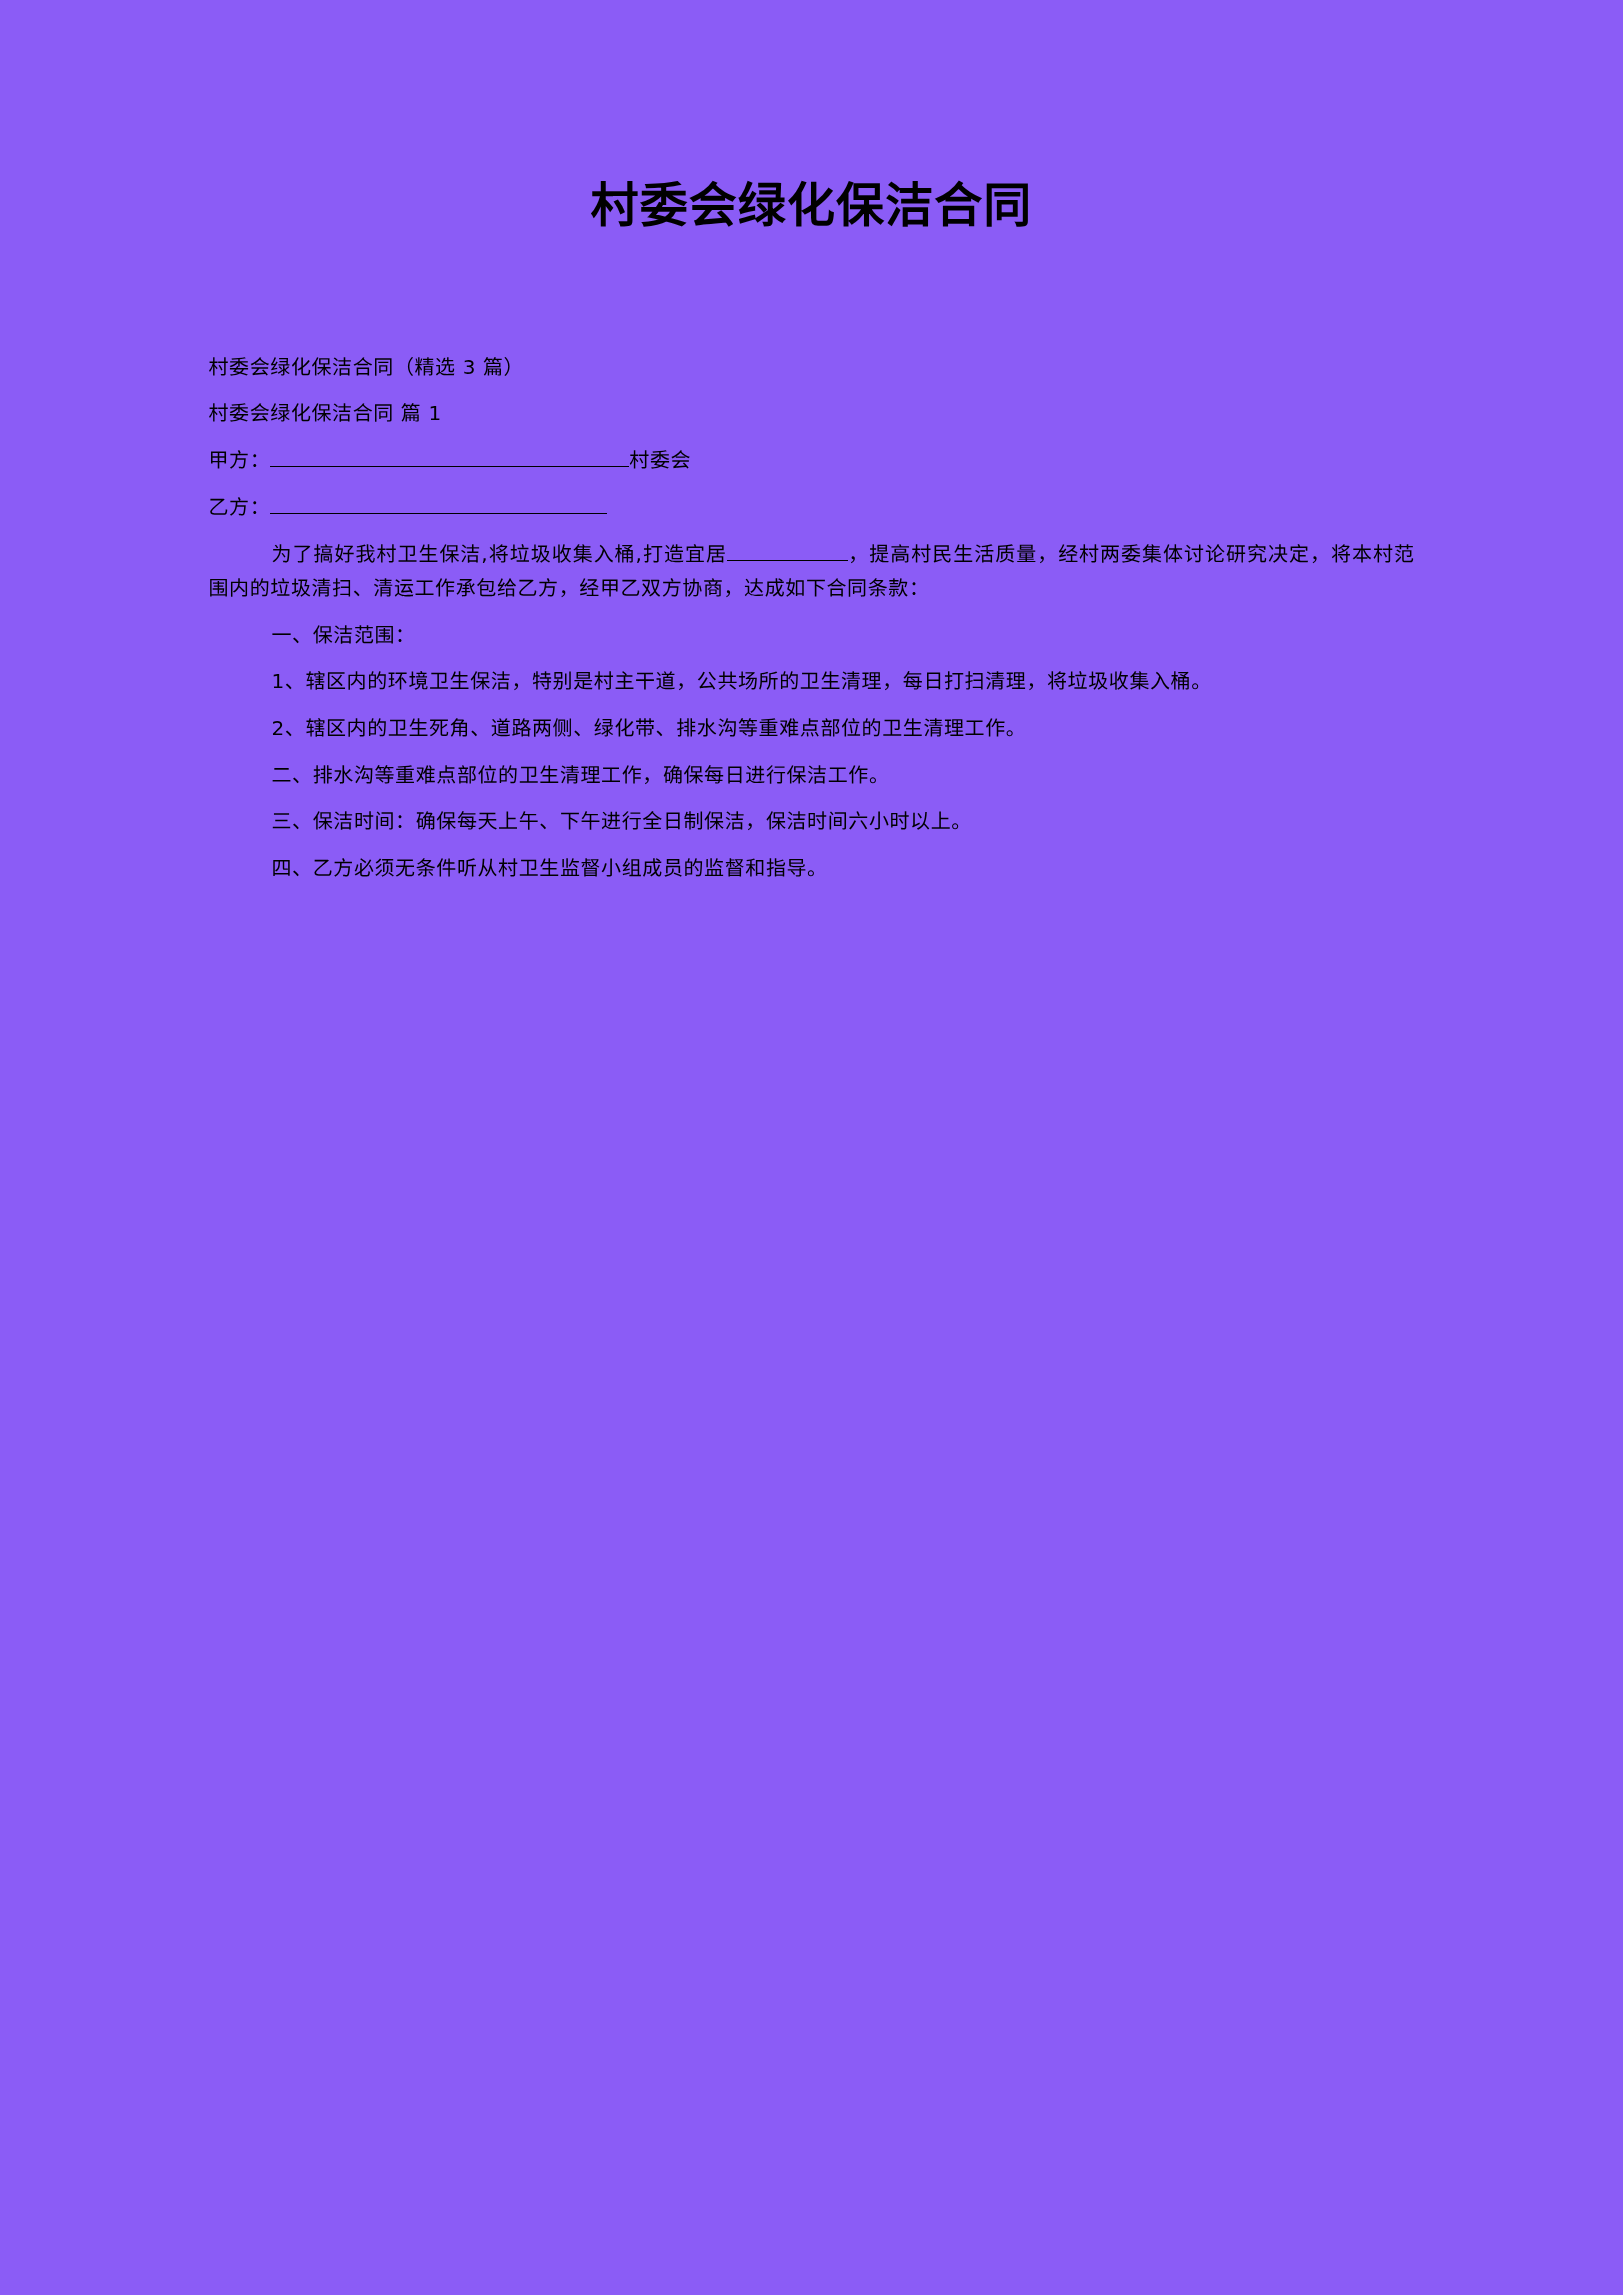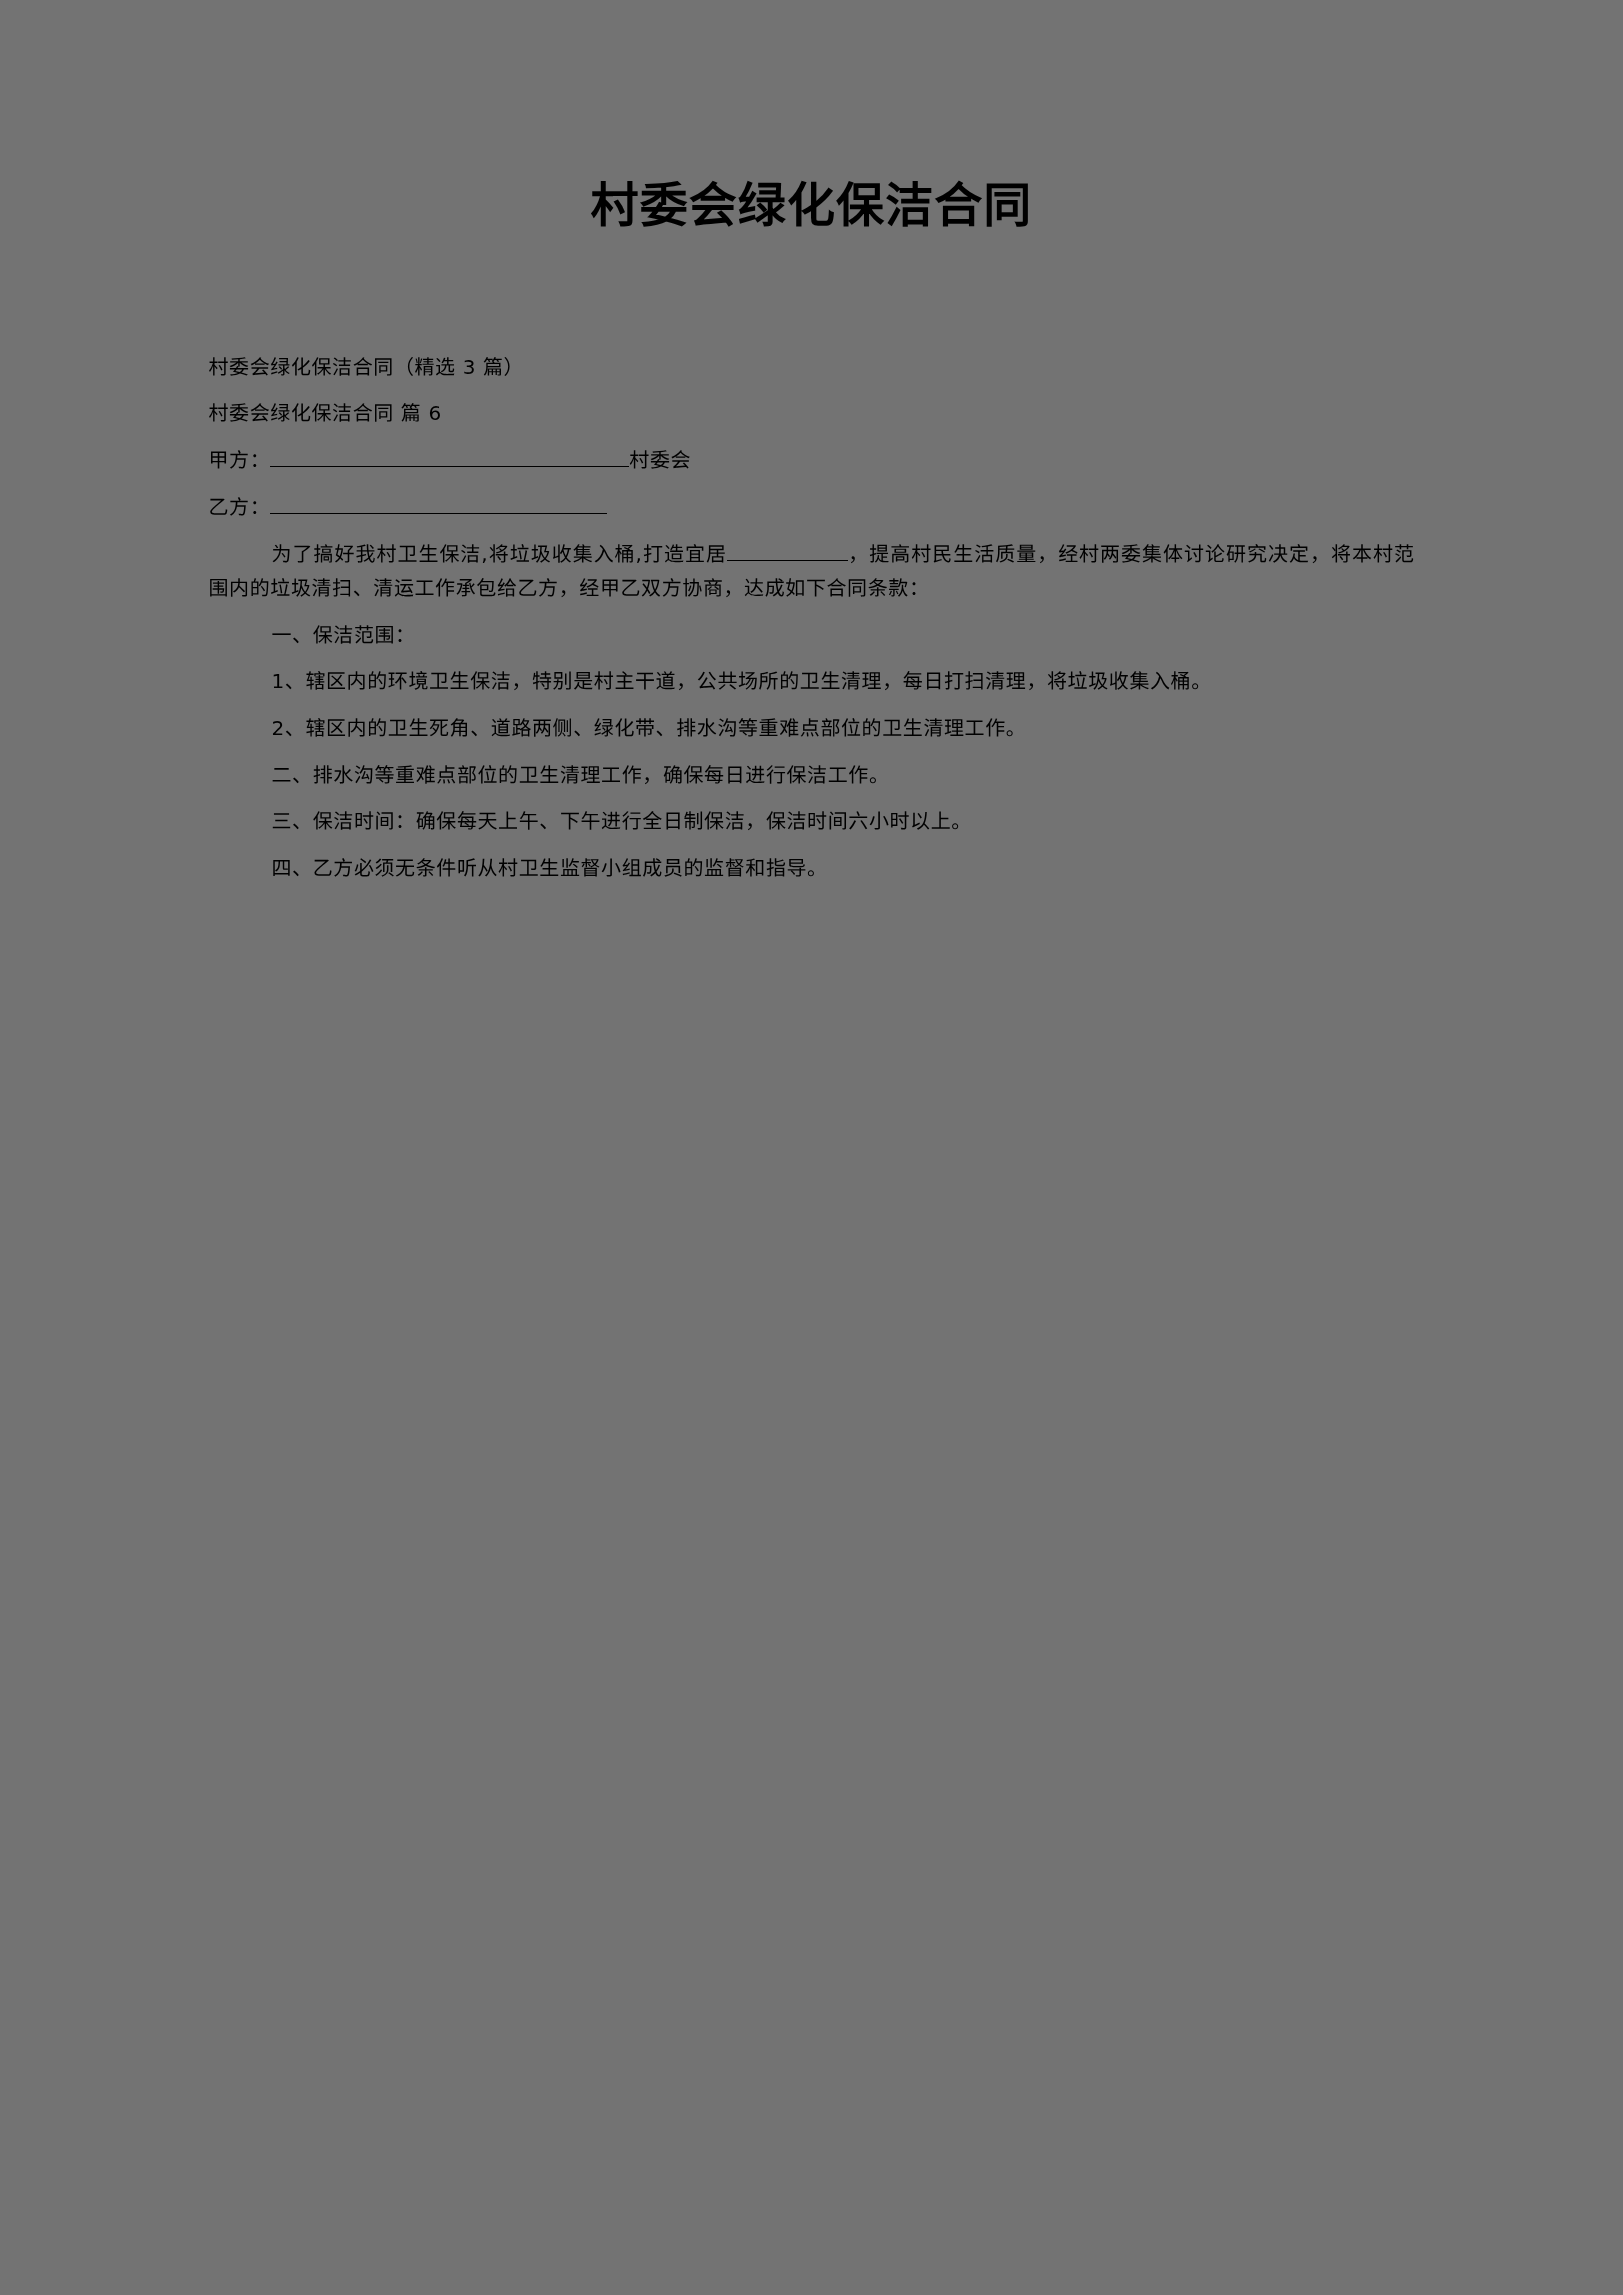--- a/index.html
+++ b/index.html
@@ -3,21 +3,21 @@
 <meta charset="utf-8">
 <style>
   html, body {
     margin: 0;
     padding: 0;
     background: #ffffff;
   }
   .page {
     width: 1623px;
     height: 2295px;
-    background: #737373;
+    background: #8b5cf6;
     position: relative;
     box-sizing: border-box;
     padding: 0;
     font-family: "DejaVu Sans", "Liberation Sans", sans-serif;
     color: #000000;
     overflow: hidden;
   }
   .doc-title {
     text-align: center;
     font-family: "DejaVu Sans", "Liberation Sans", sans-serif;
@@ -63,21 +63,21 @@
 <body>
 
 <div class="page">
 
   <h1 class="doc-title">村委会绿化保洁合同</h1>
 
   <div class="body-wrap">
 
     <p class="para indent-head">村委会绿化保洁合同（精选 3 篇）</p>
 
-    <p class="para indent-head">村委会绿化保洁合同  篇 6</p>
+    <p class="para indent-head">村委会绿化保洁合同  篇 1</p>
 
     <p class="para indent-head"><span>甲方：</span><span class="blank-line bl-long"></span><span>村委会</span></p>
 
     <p class="para indent-head"><span>乙方：</span><span class="blank-line bl-med"></span></p>
 
     <p class="para indent2"><span>为了搞好我村卫生保洁,将垃圾收集入桶,打造宜居</span><span class="blank-line bl-short"></span><span>，提高村民生活质量，经村两委集体讨论研究决定，将本村范围内的垃圾清扫、清运工作承包给乙方，经甲乙双方协商，达成如下合同条款：</span></p>
 
     <p class="para indent2">一、保洁范围：</p>
 
     <p class="para indent2">1、辖区内的环境卫生保洁，特别是村主干道，公共场所的卫生清理，每日打扫清理，将垃圾收集入桶。</p>

